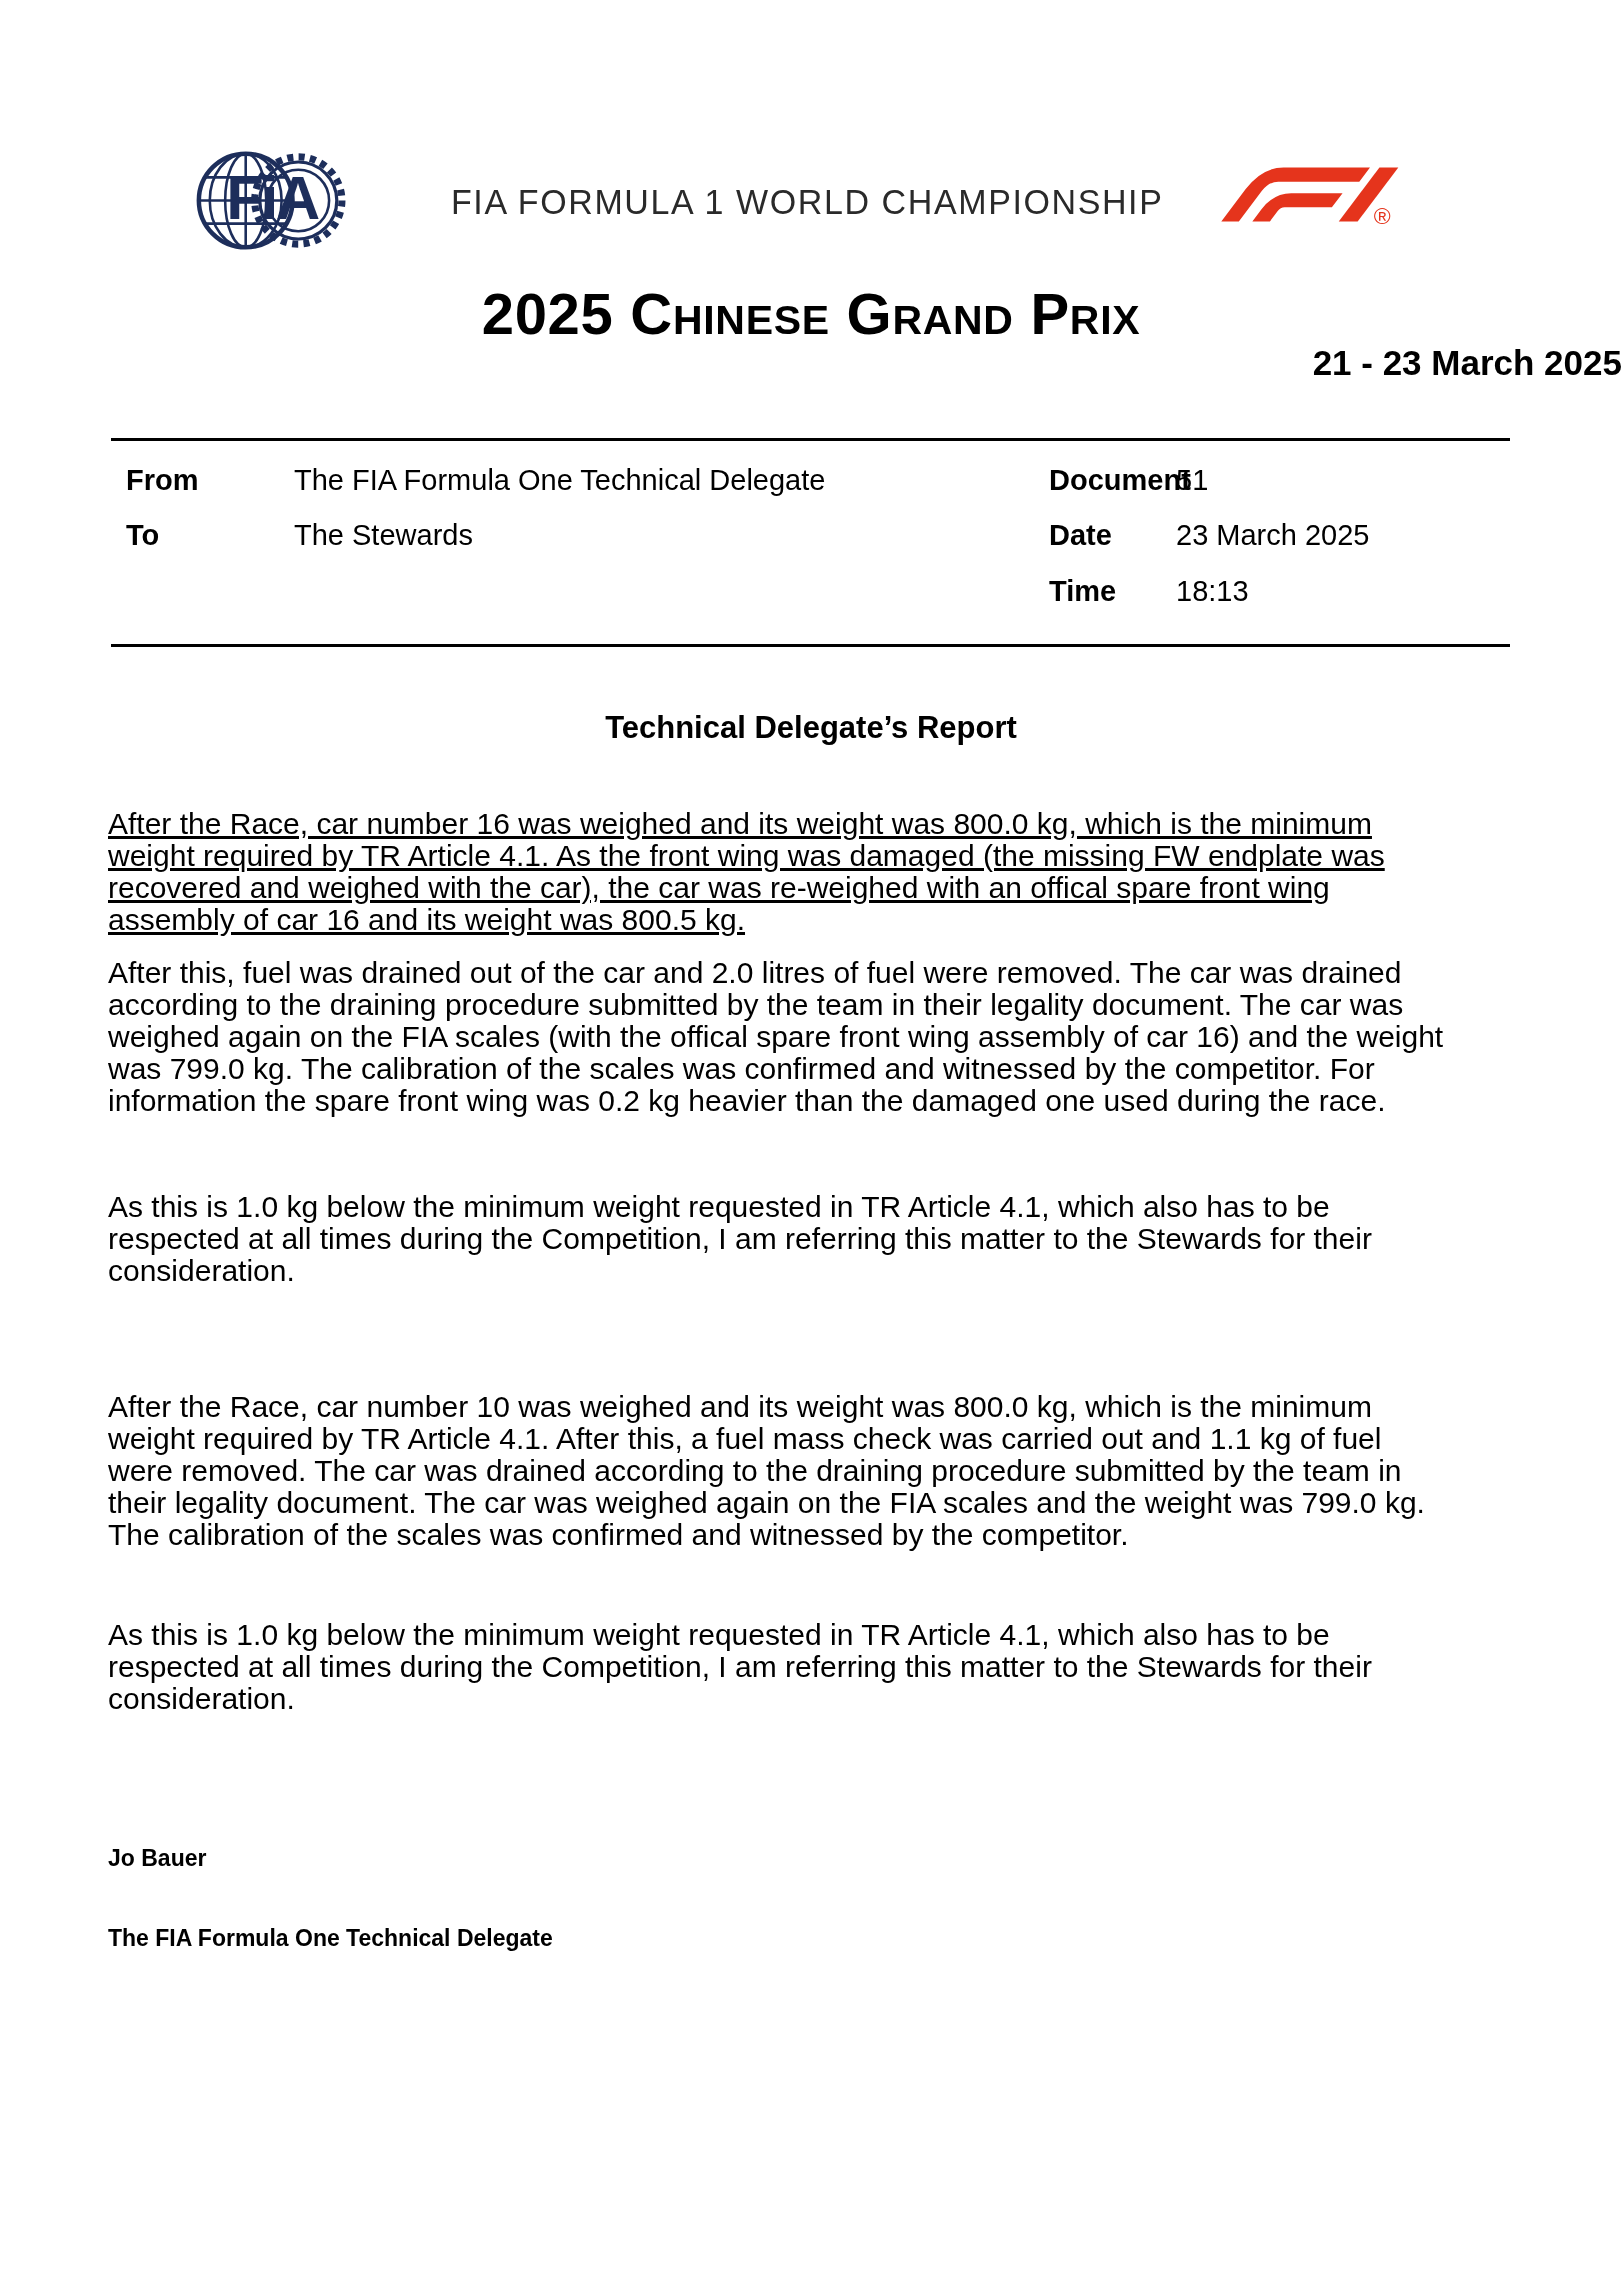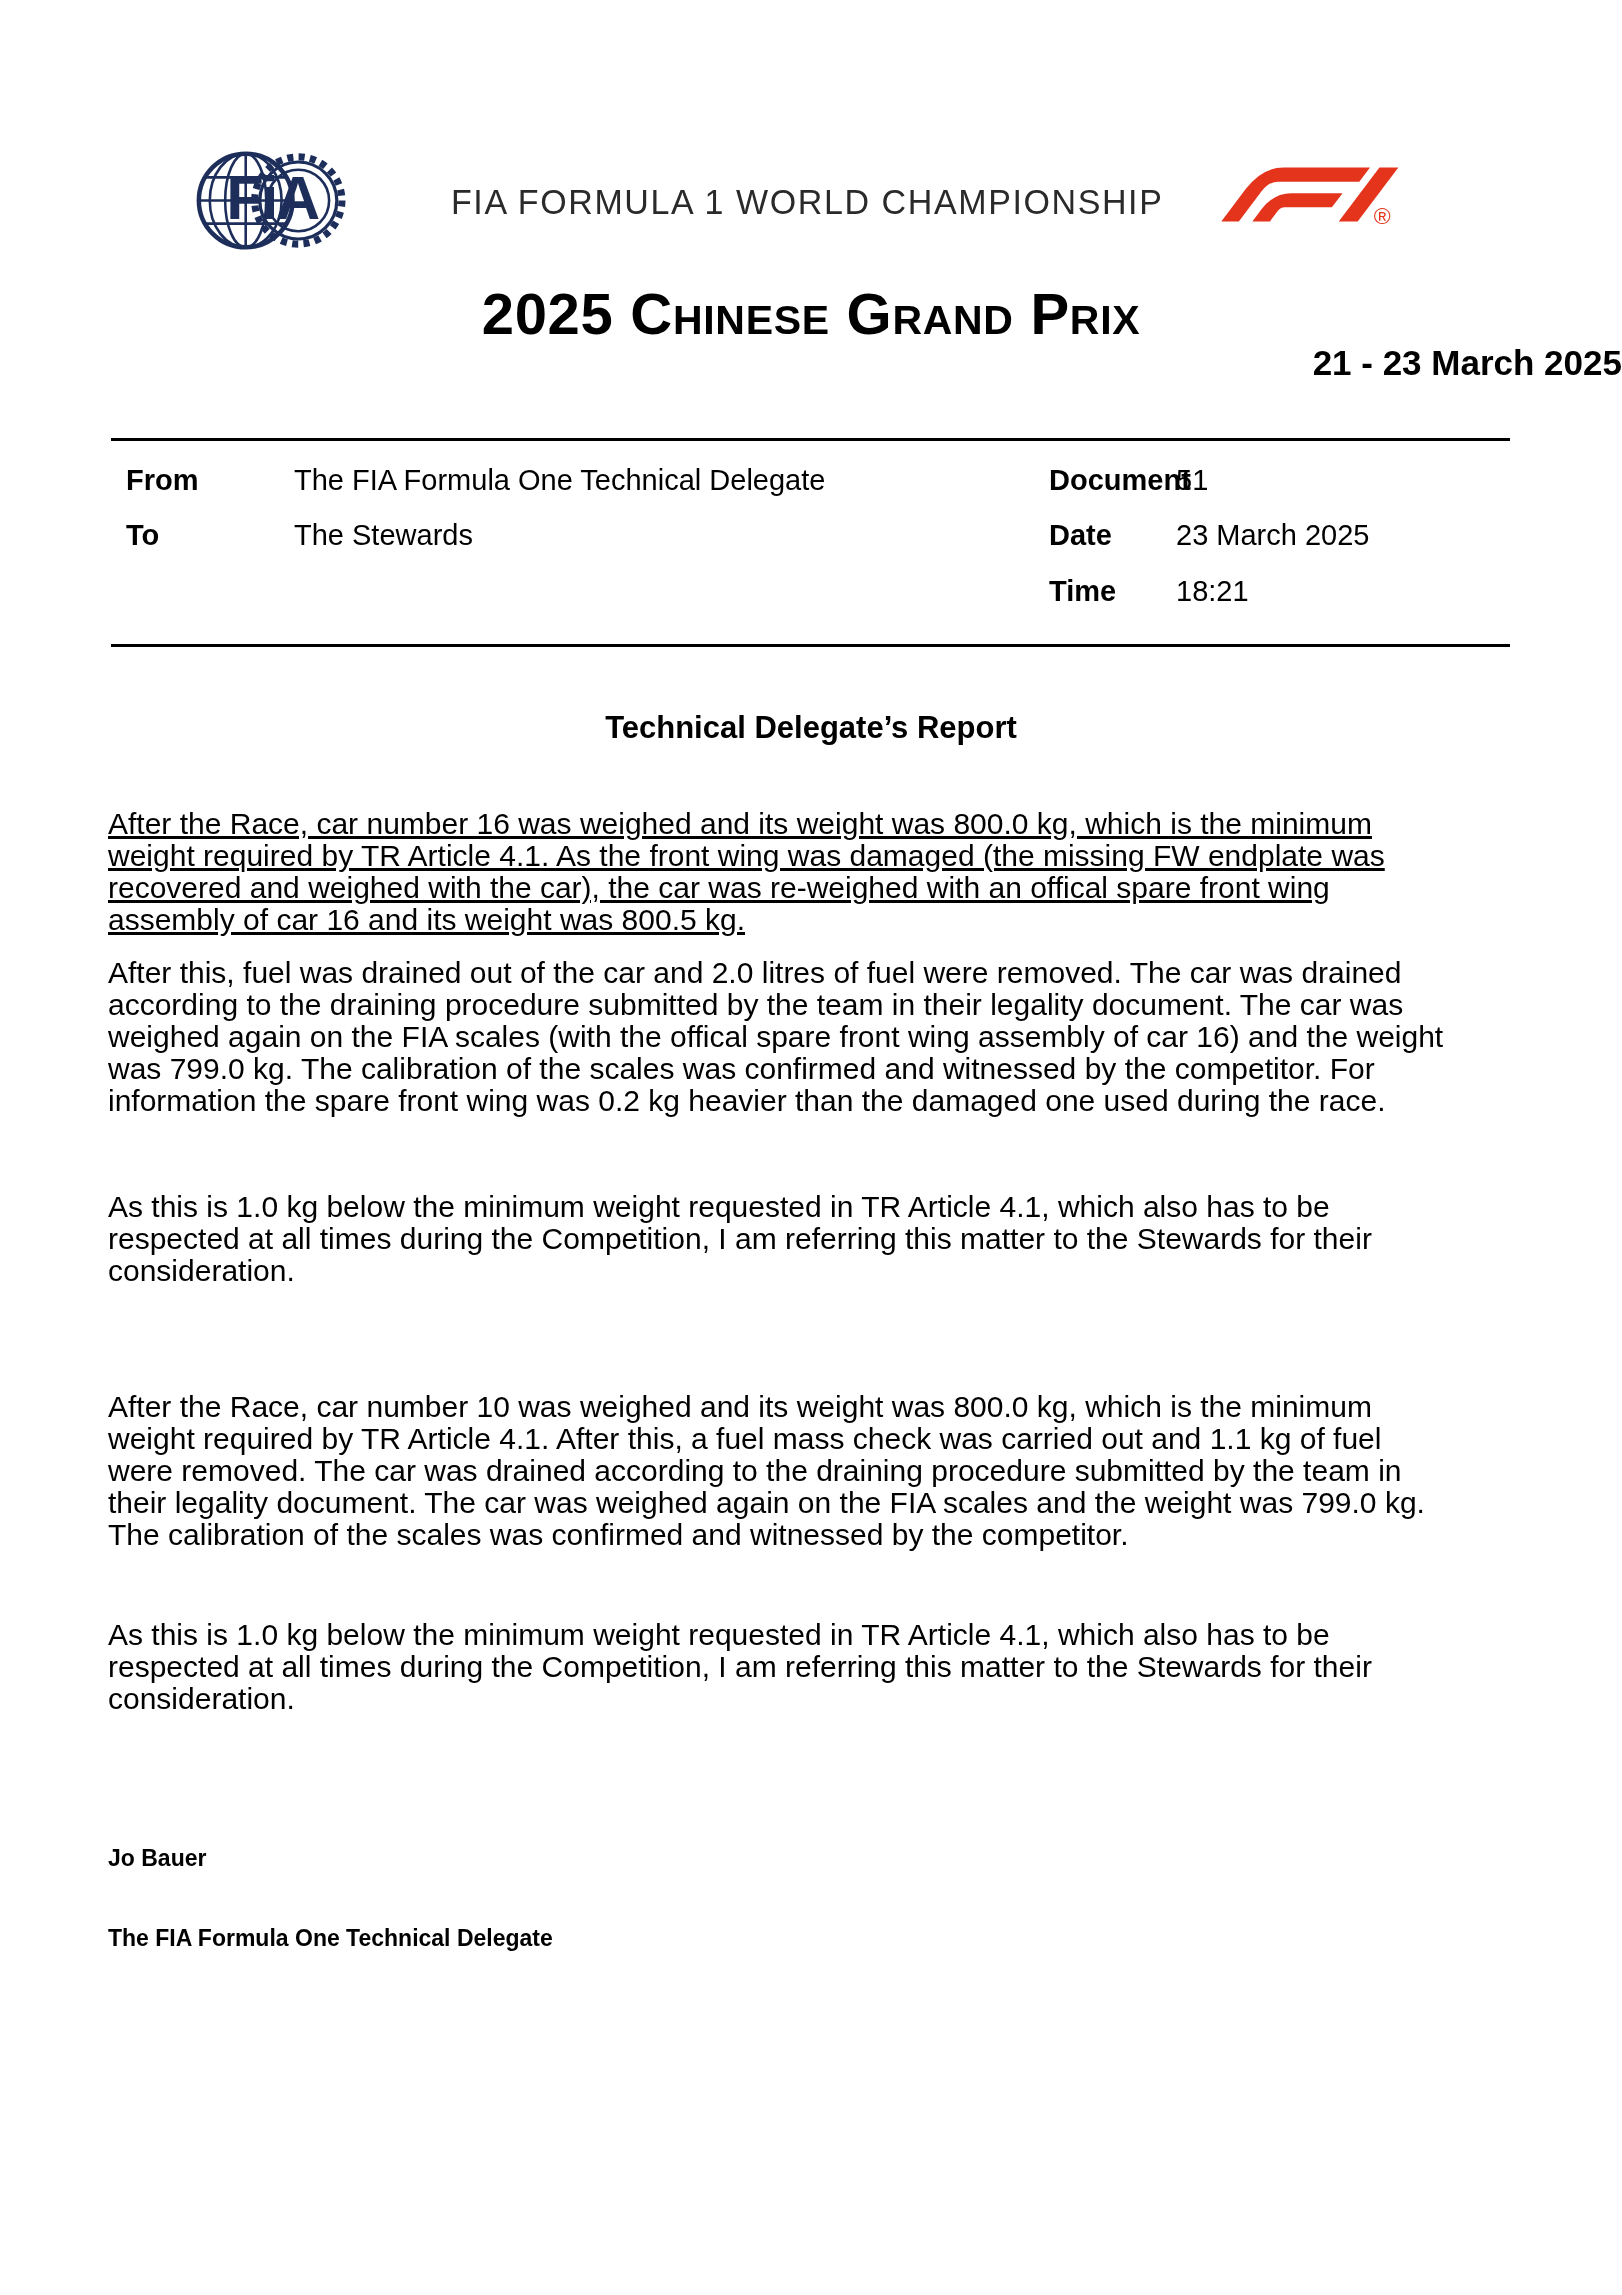--- a/index.html
+++ b/index.html
@@ -121,21 +121,21 @@
 <div class="abs meta label m-r2 m-lcol-label">To</div>
 <div class="abs meta m-r2 m-lcol-value">The Stewards</div>
 
 <div class="abs meta label m-r1 m-rcol-label">Document</div>
 <div class="abs meta m-r1 m-rcol-value">51</div>
 
 <div class="abs meta label m-r2 m-rcol-label">Date</div>
 <div class="abs meta m-r2 m-rcol-value">23 March 2025</div>
 
 <div class="abs meta label m-r3 m-rcol-label">Time</div>
-<div class="abs meta m-r3 m-rcol-value">18:21</div>
+<div class="abs meta m-r3 m-rcol-value">18:13</div>
 
 <div class="abs rule bottom"></div>
 
 <div class="abs report-heading">Technical Delegate’s Report</div>
 
 <div class="abs para p1">After the Race, car number 16 was weighed and its weight was 800.0 kg, which is the minimum weight required by TR Article 4.1. As the front wing was damaged (the missing FW endplate was recovered and weighed with the car), the car was re-weighed with an offical spare front wing assembly of car 16 and its weight was 800.5 kg.</div>
 <div class="abs para p2">After this, fuel was drained out of the car and 2.0 litres of fuel were removed. The car was drained according to the draining procedure submitted by the team in their legality document. The car was weighed again on the FIA scales (with the offical spare front wing assembly of car 16) and the weight was 799.0 kg. The calibration of the scales was confirmed and witnessed by the competitor. For information the spare front wing was 0.2 kg heavier than the damaged one used during the race.</div>
 <div class="abs para p3">As this is 1.0 kg below the minimum weight requested in TR Article 4.1, which also has to be respected at all times during the Competition, I am referring this matter to the Stewards for their consideration.</div>
 <div class="abs para p4">After the Race, car number 10 was weighed and its weight was 800.0 kg, which is the minimum weight required by TR Article 4.1. After this, a fuel mass check was carried out and 1.1 kg of fuel were removed. The car was drained according to the draining procedure submitted by the team in their legality document. The car was weighed again on the FIA scales and the weight was 799.0 kg. The calibration of the scales was confirmed and witnessed by the competitor.</div>
 <div class="abs para p5">As this is 1.0 kg below the minimum weight requested in TR Article 4.1, which also has to be respected at all times during the Competition, I am referring this matter to the Stewards for their consideration.</div>

